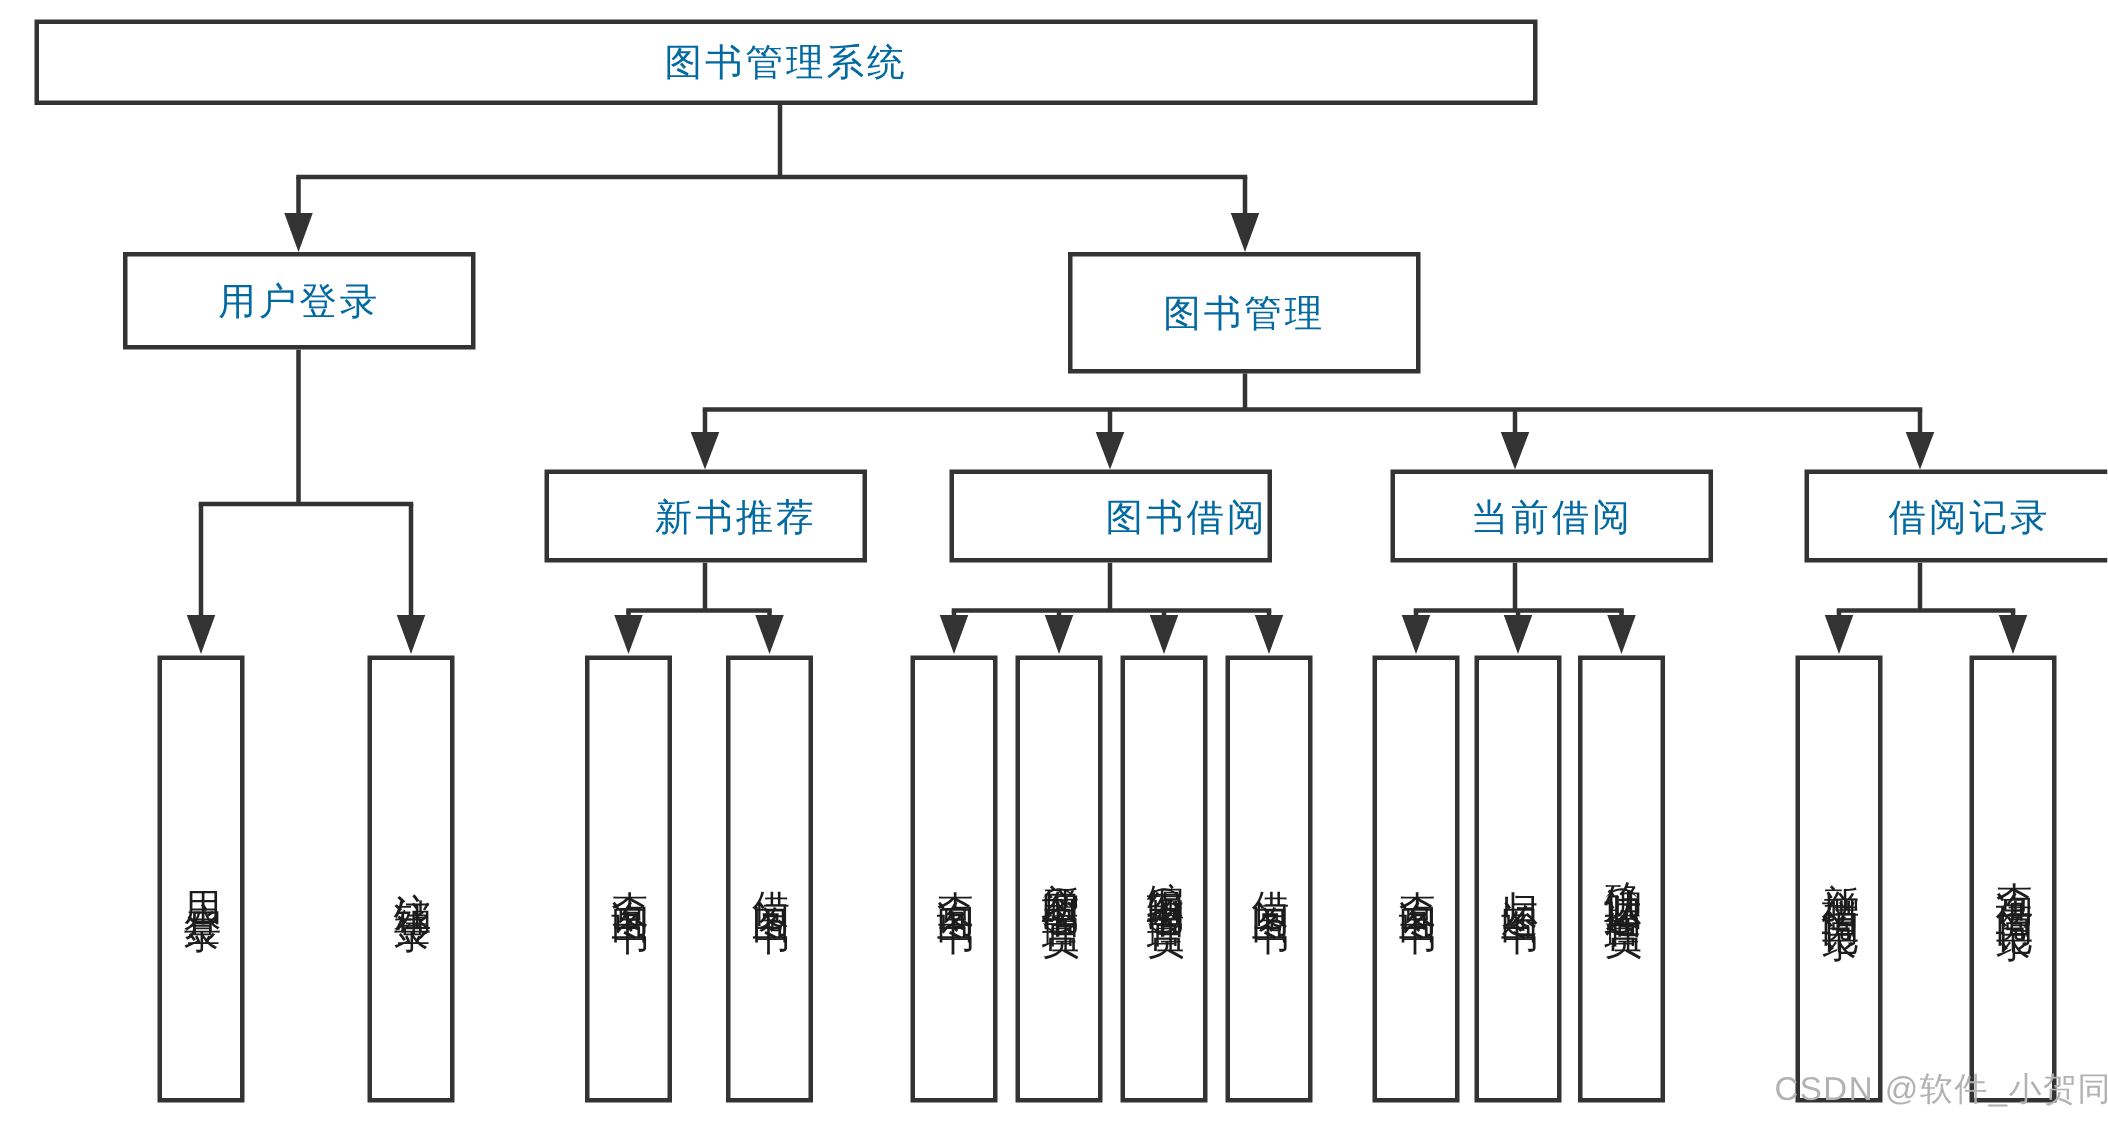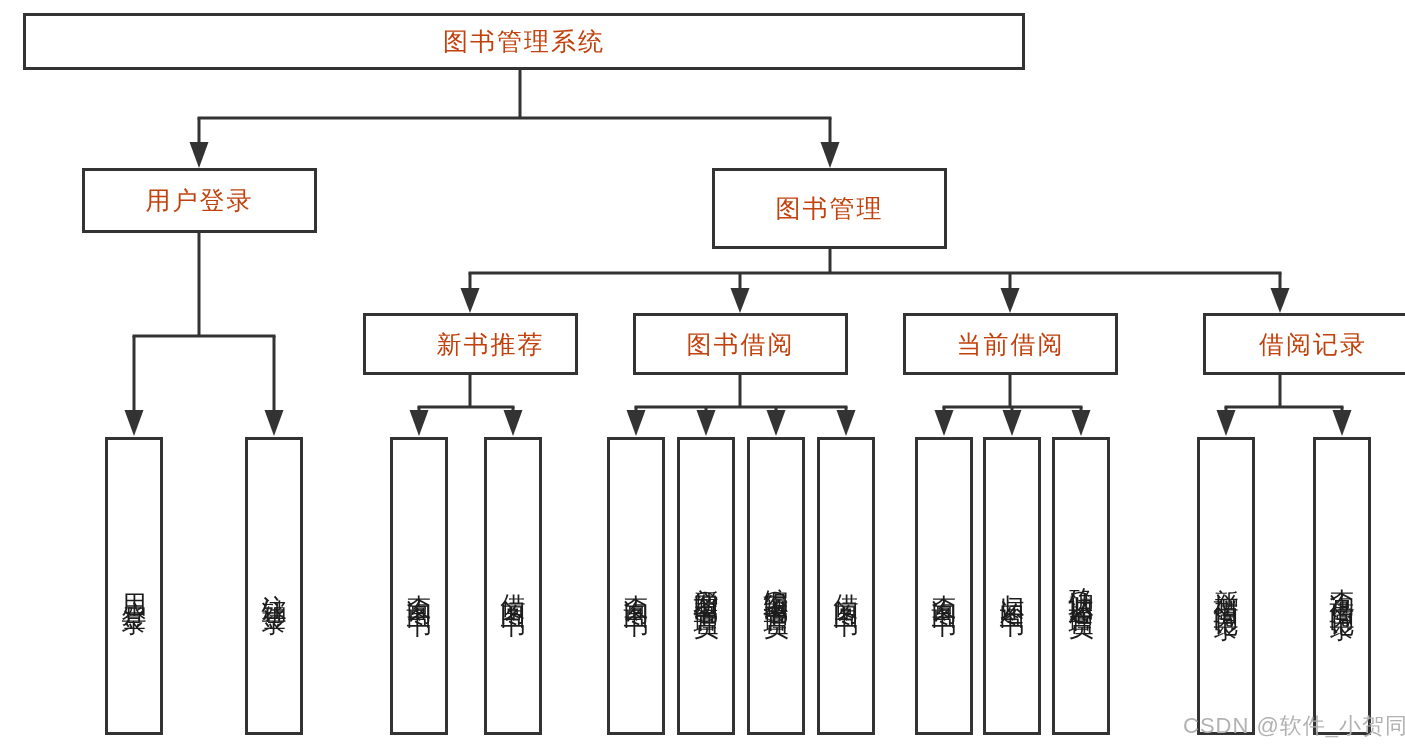--- a/index.html
+++ b/index.html
@@ -25,21 +25,21 @@
   .hbox {
     position: absolute;
     box-sizing: border-box;
     background: #ffffff;
     border: 3px solid #333333;
     display: flex;
     align-items: center;
     justify-content: center;
     font-size: 25px;
     letter-spacing: 2px;
-    color: #c2410c;
+    color: #0369a1;
     z-index: 2;
   }
   .leaf {
     position: absolute;
     top: 437px;
     width: 58px;
     height: 298px;
     box-sizing: border-box;
     background: #ffffff;
     border: 3px solid #333333;
@@ -159,24 +159,24 @@
   <div class="hbox" style="left:82px; top:168px; width:235px; height:65px;">
     <span>用户登录</span>
   </div>
   <div class="hbox" style="left:712px; top:168px; width:235px; height:81px;">
     <span>图书管理</span>
   </div>
 
   <div class="hbox" style="left:363px; top:313px; width:215px; height:62px;padding-left:40px;">
     <span>新书推荐</span>
   </div>
-  <div class="hbox" style="left:633px; top:313px; width:215px; height:62px;">
+  <div class="hbox" style="left:633px; top:313px; width:215px; height:62px;justify-content:flex-end;">
     <span>图书借阅</span>
   </div>
-  <div class="hbox" style="left:903px; top:313px; width:215px; height:62px;">
+  <div class="hbox" style="left:927px; top:313px; width:215px; height:62px;">
     <span>当前借阅</span>
   </div>
   <div class="hbox" style="left:1203px; top:313px; width:220px; height:62px;">
     <span>借阅记录</span>
   </div>
 
   <div class="leaf" style="left:105px;">
     <span class="vtext">用户登录</span>
   </div>
   <div class="leaf" style="left:245px;">

